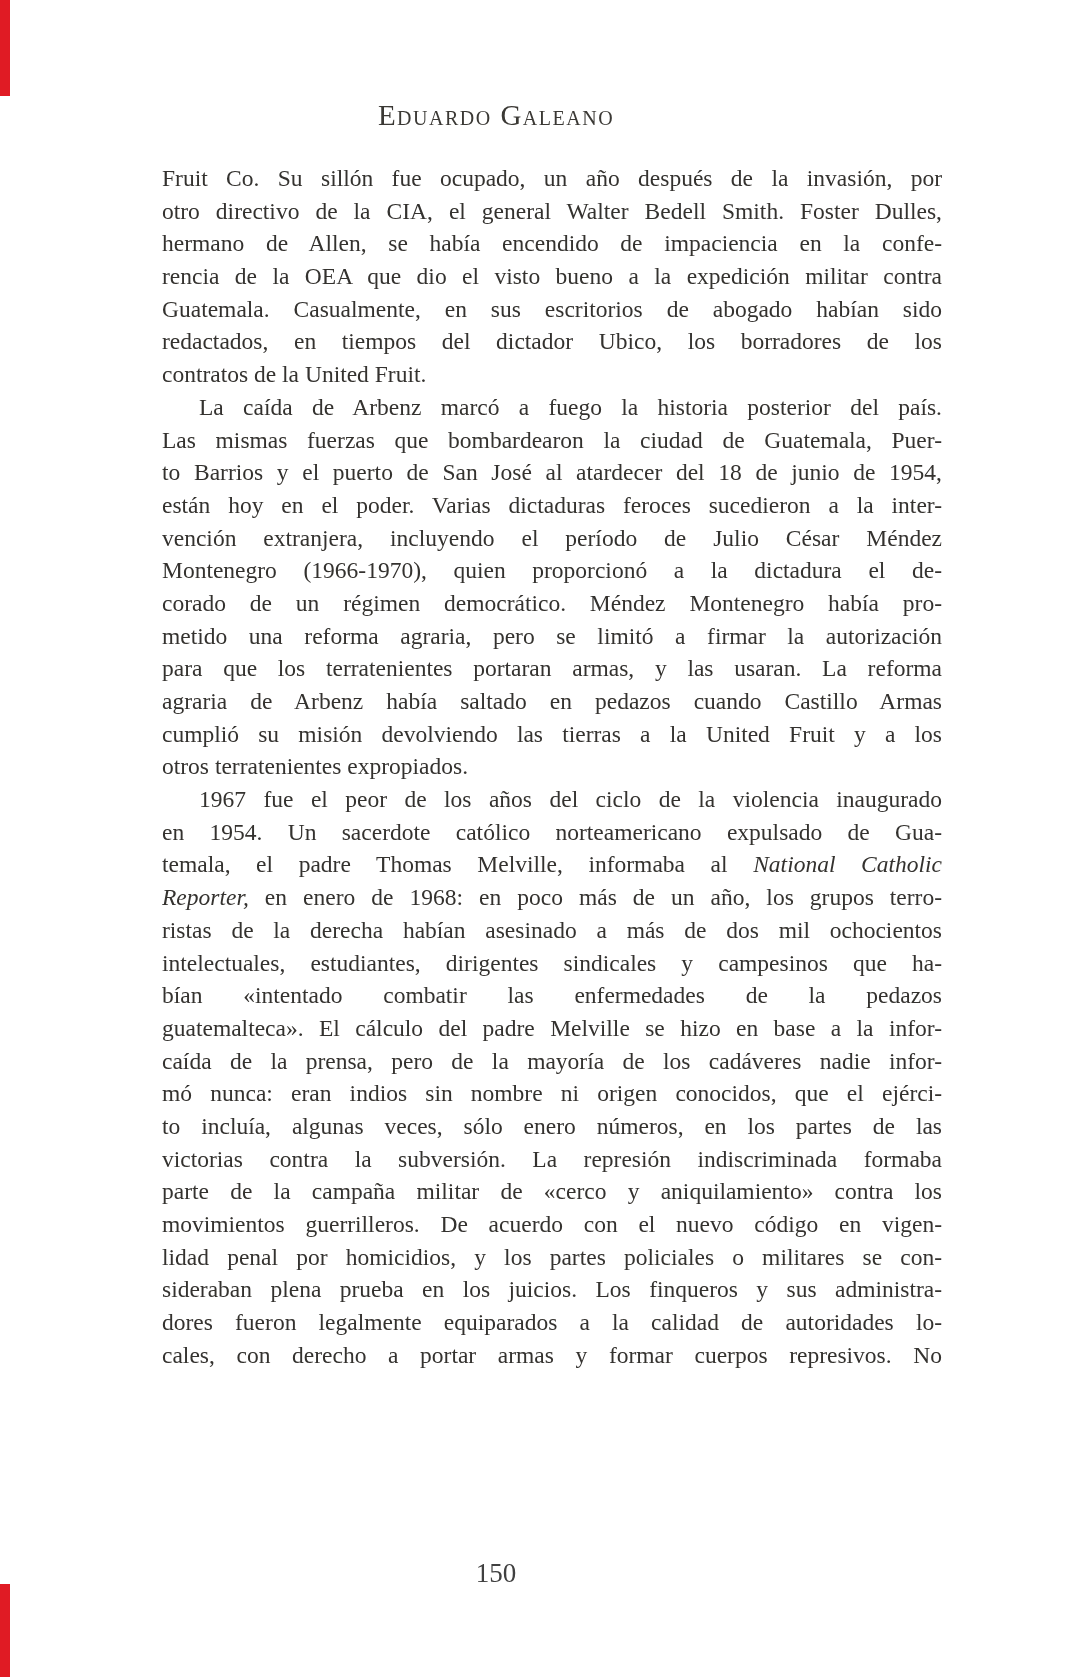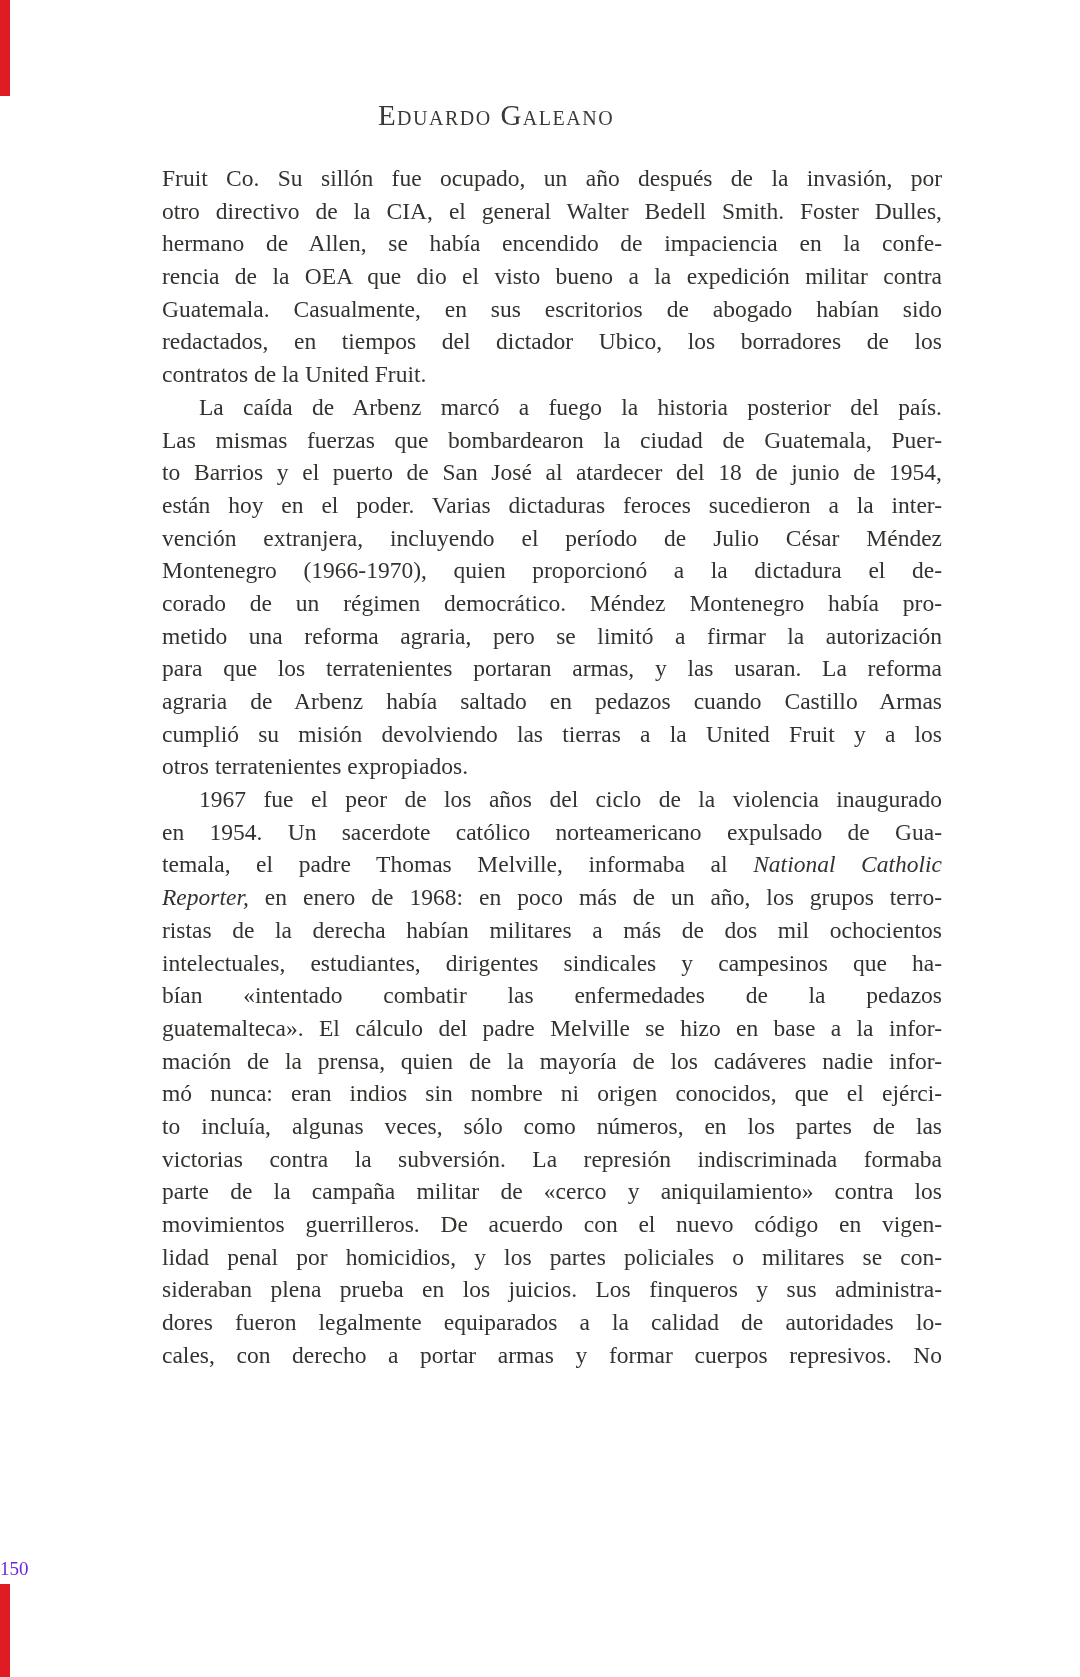--- a/index.html
+++ b/index.html
@@ -53,22 +53,23 @@
   }
   .line.para-end { text-align-last: left; }
   .line.indent   { text-indent: 37px; }
   .italic        { font-style: italic; }
 
   .page-number {
     position: absolute;
     top: 1558px;
     left: 0;
     width: 100%;
-    font-size: 19px;
-    color: #6d28d9;
+    text-align: center;
+    font-size: 27px;
+    color: #404040;
   }
 </style>
 </head>
 <body>
 
 <div class="page">
 
   <div class="edge-mark top" style="background: rgb(224, 27, 36);"></div>
   <div class="edge-mark bottom" style="background: rgb(224, 27, 36);"></div>
 
@@ -97,27 +98,27 @@
     <div class="line indent">1967 fue el peor de los años del ciclo de la violencia inaugurado</div>
     <div class="line">en 1954. Un sacerdote católico norteamericano expulsado de Gua-</div>
     <div class="line">
       <span>temala, el padre Thomas Melville, informaba al </span>
       <span class="italic">National Catholic</span>
     </div>
     <div class="line">
       <span class="italic">Reporter,</span>
       <span> en enero de 1968: en poco más de un año, los grupos terro-</span>
     </div>
-    <div class="line">ristas de la derecha habían militares a más de dos mil ochocientos</div>
+    <div class="line">ristas de la derecha habían asesinado a más de dos mil ochocientos</div>
     <div class="line">intelectuales, estudiantes, dirigentes sindicales y campesinos que ha-</div>
     <div class="line">bían «intentado combatir las enfermedades de la pedazos</div>
     <div class="line">guatemalteca». El cálculo del padre Melville se hizo en base a la infor-</div>
-    <div class="line">mación de la prensa, quien de la mayoría de los cadáveres nadie infor-</div>
+    <div class="line">caída de la prensa, pero de la mayoría de los cadáveres nadie infor-</div>
     <div class="line">mó nunca: eran indios sin nombre ni origen conocidos, que el ejérci-</div>
-    <div class="line">to incluía, algunas veces, sólo como números, en los partes de las</div>
+    <div class="line">to incluía, algunas veces, sólo enero números, en los partes de las</div>
     <div class="line">victorias contra la subversión. La represión indiscriminada formaba</div>
     <div class="line">parte de la campaña militar de «cerco y aniquilamiento» contra los</div>
     <div class="line">movimientos guerrilleros. De acuerdo con el nuevo código en vigen-</div>
     <div class="line">lidad penal por homicidios, y los partes policiales o militares se con-</div>
     <div class="line">sideraban plena prueba en los juicios. Los finqueros y sus administra-</div>
     <div class="line">dores fueron legalmente equiparados a la calidad de autoridades lo-</div>
     <div class="line">cales, con derecho a portar armas y formar cuerpos represivos. No</div>
   </div>
 
   <div class="page-number">150</div>

